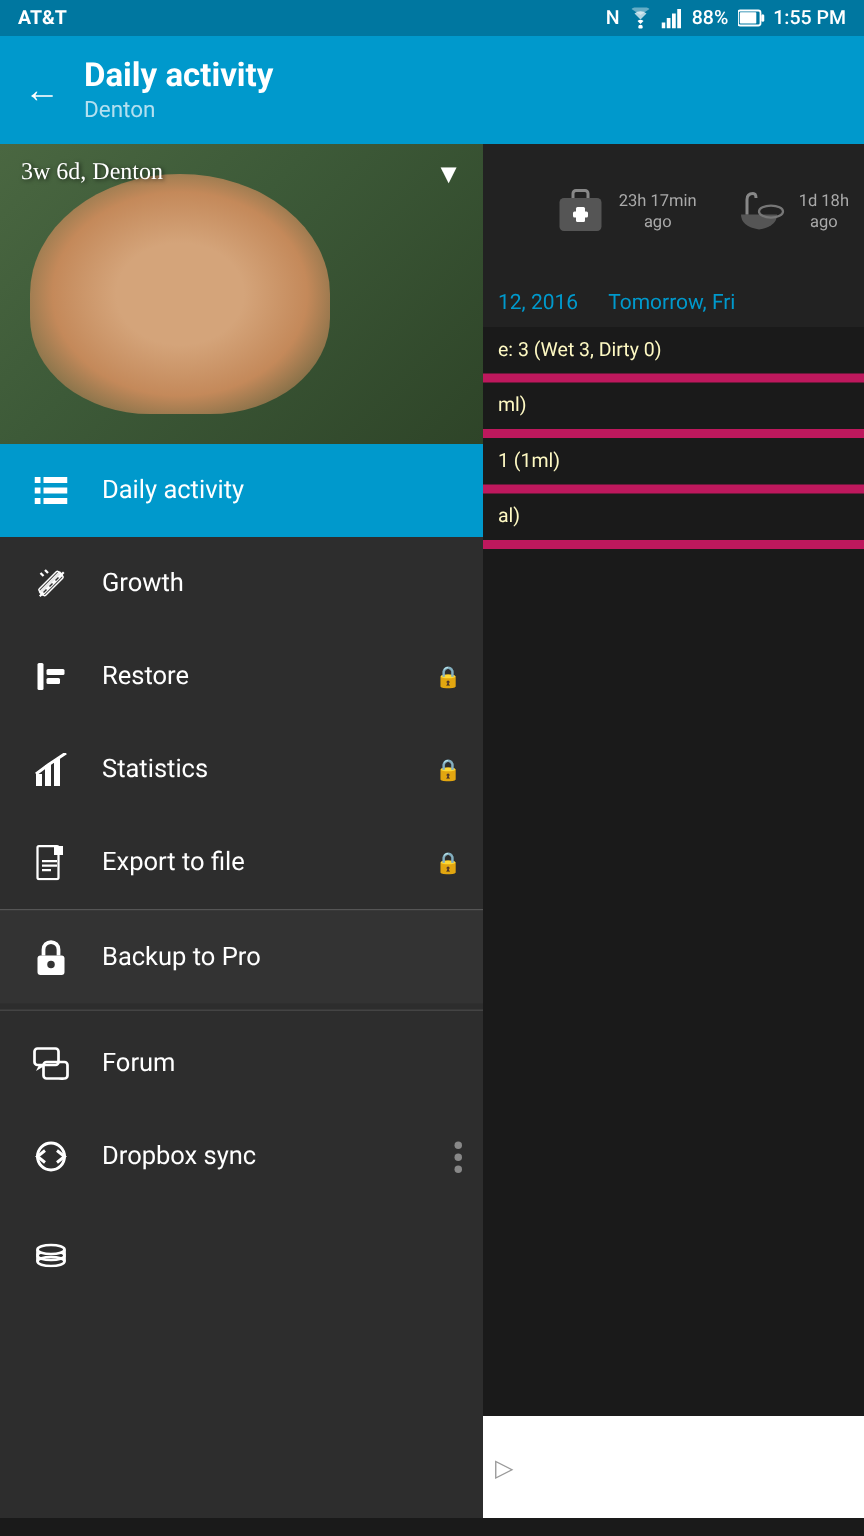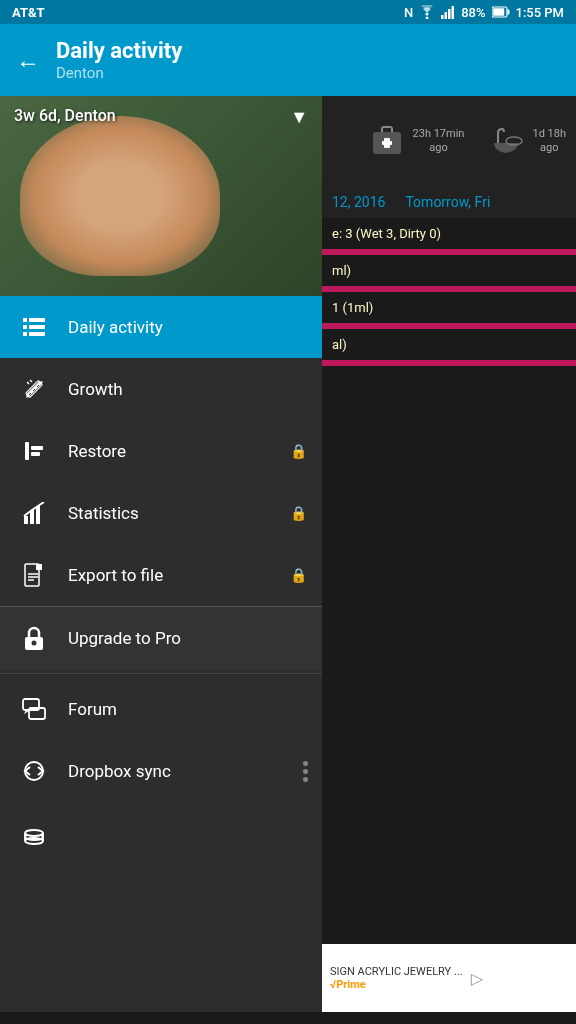--- a/index.html
+++ b/index.html
@@ -93,20 +93,21 @@
     }
     .photo-label {
       position: absolute;
       top: 10px;
       left: 14px;
       color: white;
       font-size: 16px;
       font-weight: 500;
       z-index: 2;
       text-shadow: 1px 1px 3px rgba(0,0,0,0.7);
+      font-family: Liberation Serif, serif;
     }
     .dropdown-arrow {
       position: absolute;
       top: 10px;
       right: 14px;
       color: white;
       font-size: 18px;
       z-index: 2;
     }
     
@@ -412,21 +413,21 @@
       <div class="divider-thick"></div>
 
       <div class="menu-item" style="background:#333;">
         <div class="menu-item-icon">
           <svg width="22" height="26" viewBox="0 0 22 26" fill="white">
             <rect x="2" y="12" width="18" height="13" rx="2" fill="white"></rect>
             <path d="M6 12 V8 A5 5 0 0 1 16 8 V12" fill="none" stroke="white" stroke-width="2.5"></path>
             <circle cx="11" cy="18" r="2.5" fill="#333"></circle>
           </svg>
         </div>
-        <span class="menu-item-label">Upgrade to Pro</span>
+        <span class="menu-item-label">Backup to Pro</span>
       </div>
 
       <div class="divider"></div>
 
       <div class="menu-item">
         <div class="menu-item-icon">
           <svg width="24" height="22" viewBox="0 0 24 22" fill="white">
             <rect x="1" y="1" width="16" height="11" rx="2" fill="none" stroke="white" stroke-width="1.8"></rect>
             <path d="M4 12 L2 16 L7 13" fill="white"></path>
             <rect x="7" y="10" width="16" height="11" rx="2" fill="none" stroke="white" stroke-width="1.8"></rect>
@@ -500,22 +501,18 @@
       <span>12, 2016</span>
       <span>Tomorrow, Fri</span>
     </div>
 
     <div class="content-row">e: 3 (Wet 3, Dirty 0)</div>
     <div class="content-row">ml)</div>
     <div class="content-row">1 (1ml)</div>
     <div class="content-row">al)</div>
 
     <div class="ad-banner">
-      <div class="prime-badge">
-        <span class="ad-text">SIGN ACRYLIC JEWELRY ...</span>
-        <span class="prime-text">√Prime</span>
-      </div>
       <span class="ad-arrow">▷</span>
     </div>
 
   </div>
 
 </div>
 
 </body></html>

